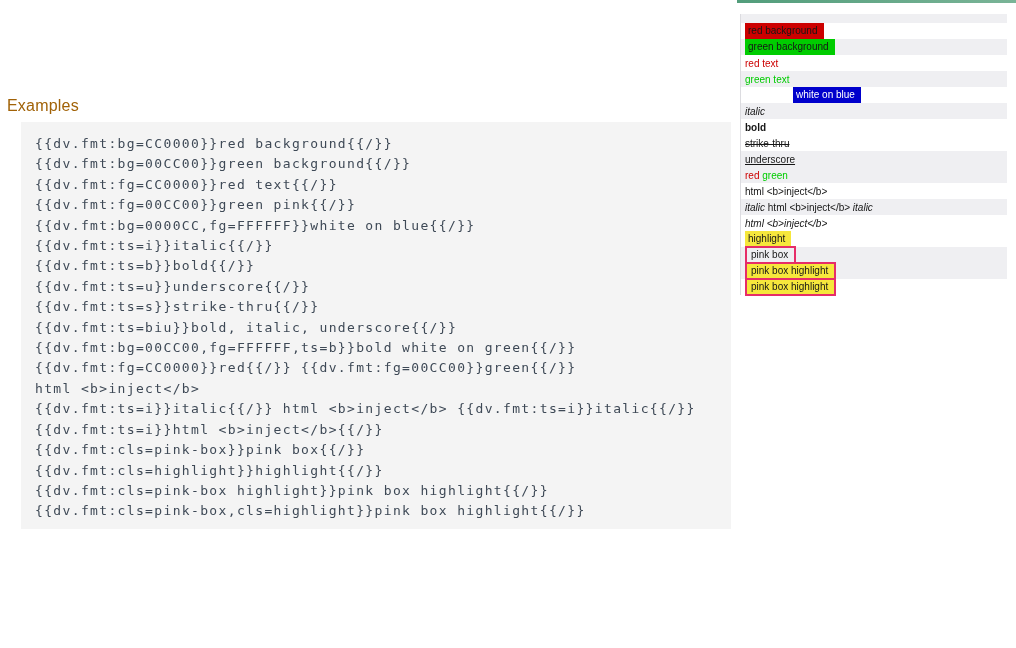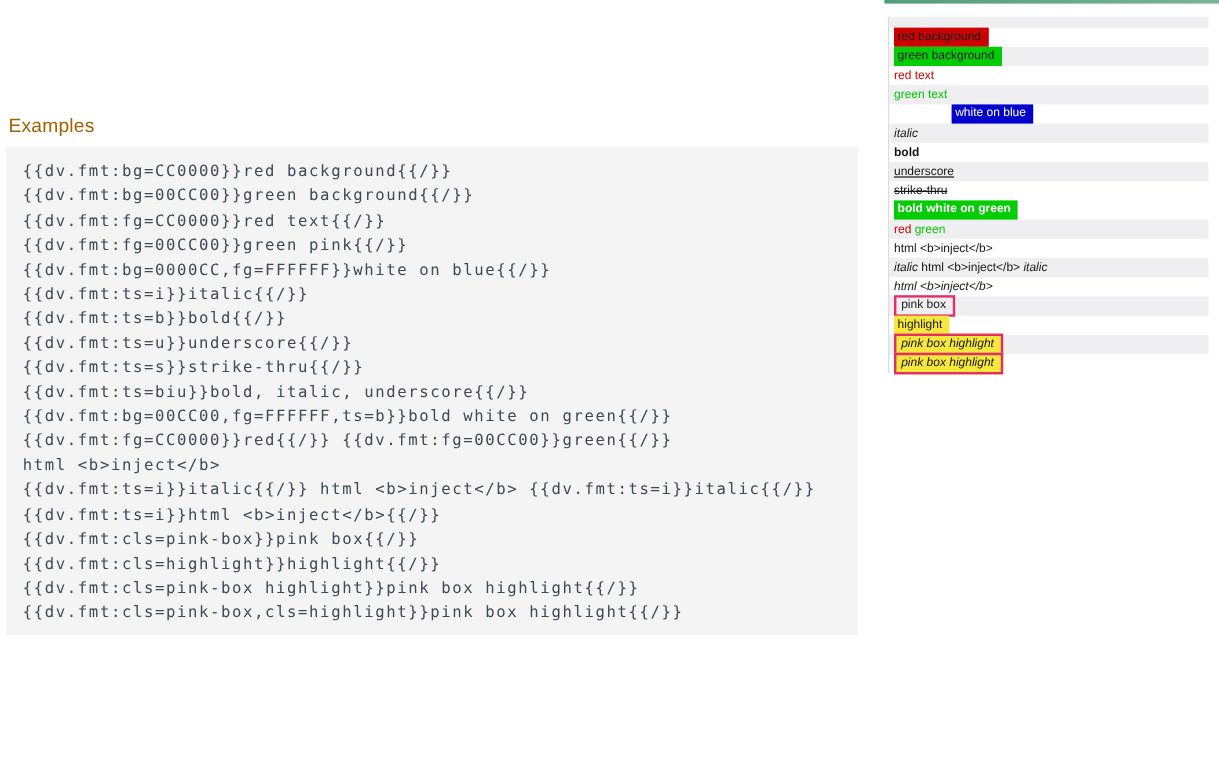--- a/index.html
+++ b/index.html
@@ -11,21 +11,21 @@
     position:absolute; left:737px; top:0; width:279px; height:3px;
     background:linear-gradient(90deg, var(--accent_left), var(--accent_right));
   }
   .heading {
     position:absolute; left:7px; top:71px;
     font-size:16px; line-height:22px; font-weight:500; color:#a16207;
     letter-spacing:0.2px;
     margin-top:24px;
   }
   .code-block {
-    position:absolute; left:5px; top:122px; width:710px; height:407px;
+    position:absolute; left:21px; top:122px; width:710px; height:407px;
     background:var(--code_bg); padding:12px 8px 8px 14px; overflow:hidden;
   }
   .code-line {
     font-family:"DejaVu Sans Mono","Liberation Mono",monospace;
     font-size:13px; letter-spacing:1.35px; line-height:20.4px;
     color:var(--code_text); white-space:pre;
   }
   .results {
     position:absolute; left:740px; top:14px; width:267px;
     border-left:1px solid #dcdce0;
@@ -43,21 +43,21 @@
   .fg-red    { color:var(--red); }
   .fg-green  { color:var(--green); }
   .fg-white  { color:var(--white); }
   .bold      { font-weight:bold; }
   .italic    { font-style:italic; }
   .underline { text-decoration:underline; }
   .strike    { text-decoration:line-through; }
   .bold.italic.underline { text-decoration:underline; }
   .pink-box  { border:2px solid var(--pink_border); padding:1px 6px 2px 4px; }
   .highlight { background:var(--highlight_yellow); padding:2px 6px 3px 3px; }
-  .pink-box.highlight { padding:1px 6px 2px 4px;font-style:italic; }
+  .pink-box.highlight { padding:1px 6px 2px 4px; }
 </style>
 </head>
 <body>
 
 <div class="top-bar"></div>
 
 <h2 class="heading">Examples</h2>
 
 <div class="code-block">
     <div class="code-line">{{dv.fmt:bg=CC0000}}red background{{/}}</div>
@@ -98,50 +98,47 @@
       </div>
       <div class="result-row">
         <span class="seg bg-blue fg-white">white on blue</span>
       </div>
       <div class="result-row stripe">
         <span class="seg italic">italic</span>
       </div>
       <div class="result-row">
         <span class="seg bold">bold</span>
       </div>
-      <div class="result-row stripe">
-        <span class="seg underline">underscore</span>
-      </div>
       <div class="result-row">
         <span class="seg strike">strike-thru</span>
       </div>
-      <div class="result-row">
-        <span class="seg bg-green fg-white bold">bold white on green</span>
+      <div class="result-row stripe">
+        <span class="seg underline">underscore</span>
       </div>
       <div class="result-row stripe">
         <span class="seg fg-red">red</span>
         <span class="seg"> </span>
         <span class="seg fg-green">green</span>
       </div>
       <div class="result-row">
         <span class="seg">html &lt;b&gt;inject&lt;/b&gt;</span>
       </div>
       <div class="result-row stripe">
         <span class="seg italic">italic</span>
         <span class="seg"> html &lt;b&gt;inject&lt;/b&gt; </span>
         <span class="seg italic">italic</span>
       </div>
       <div class="result-row">
         <span class="seg italic">html &lt;b&gt;inject&lt;/b&gt;</span>
       </div>
+      <div class="result-row">
+        <span class="seg highlight">highlight</span>
+      </div>
       <div class="result-row stripe">
         <span class="seg pink-box">pink box</span>
-      </div>
-      <div class="result-row">
-        <span class="seg highlight">highlight</span>
       </div>
       <div class="result-row stripe">
         <span class="seg pink-box highlight">pink box highlight</span>
       </div>
       <div class="result-row">
         <span class="seg pink-box highlight">pink box highlight</span>
       </div>
     </div>
 </div>
 

